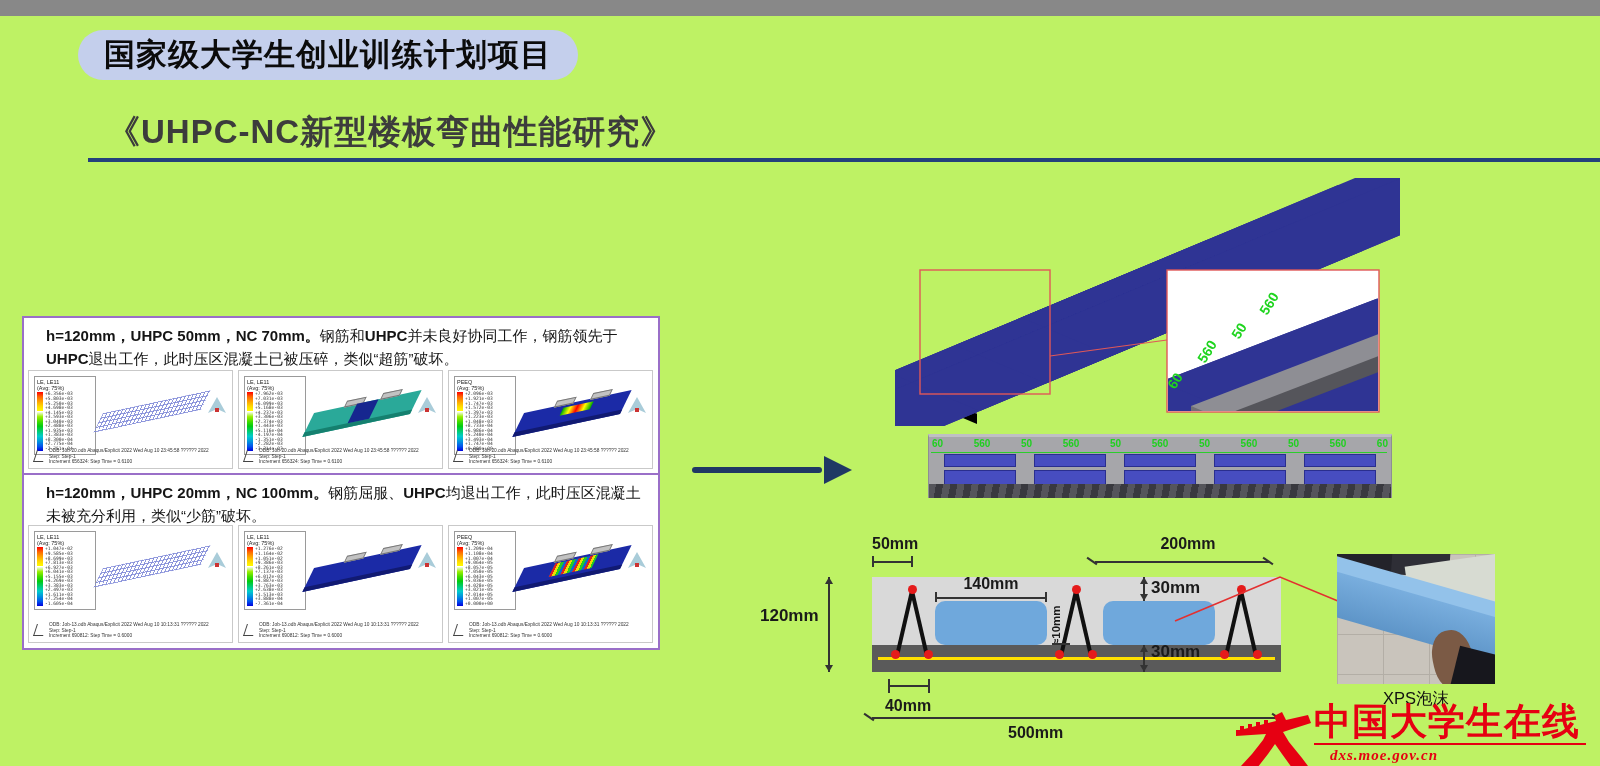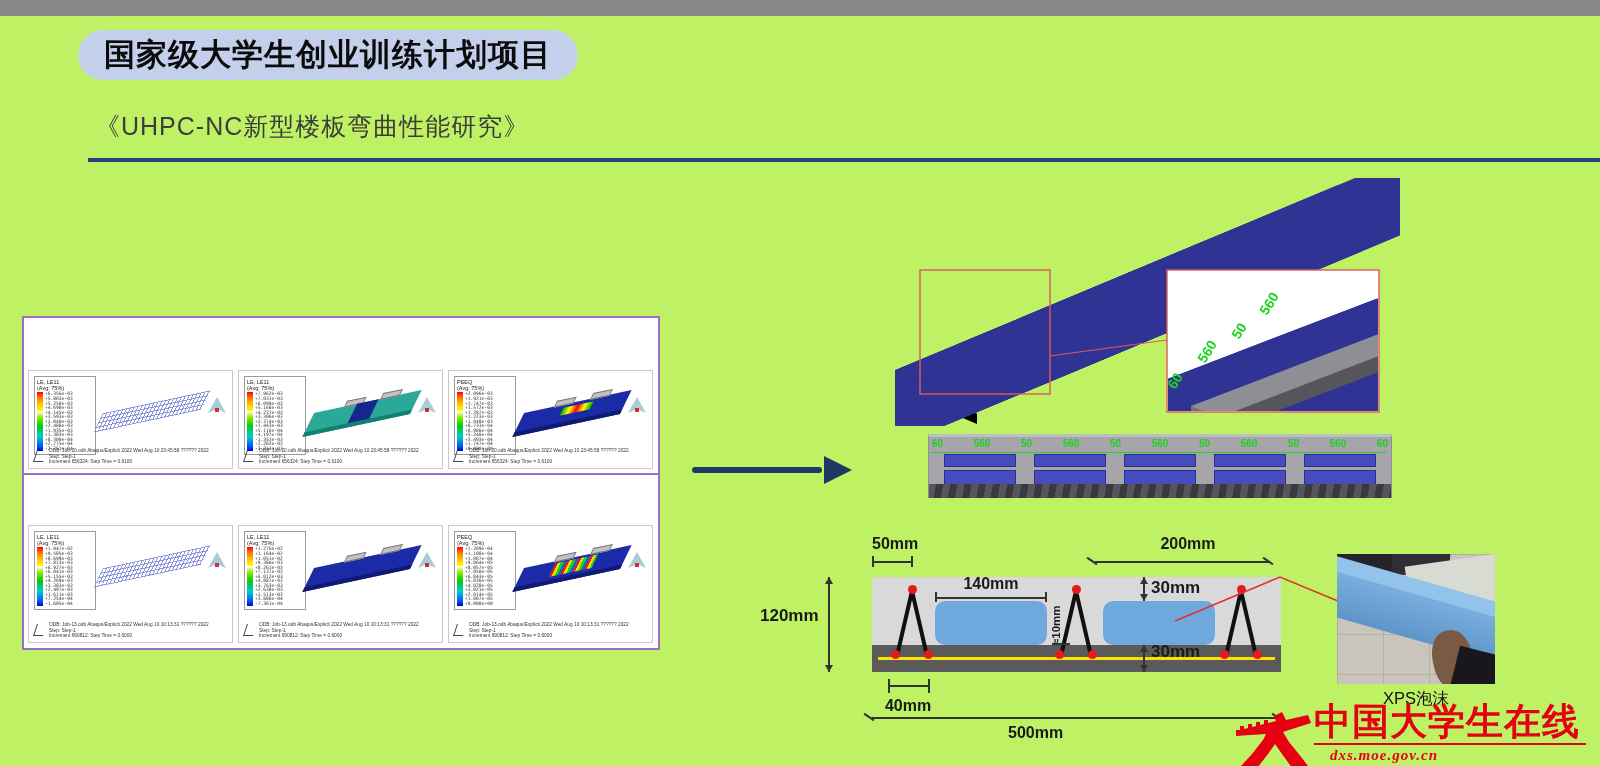--- a/index.html
+++ b/index.html
@@ -1,21 +1,21 @@
 <!DOCTYPE html>
 <html><head>
 <meta charset="utf-8">
 <style>
   html,body{margin:0;padding:0;background:#888;}
   #app{position:relative;width:1600px;height:766px;background:#bef264;font-family:"Liberation Sans",sans-serif;overflow:hidden;margin:16px auto;}
   .abs{position:absolute;}
 
   
   .badge{left:78px;top:14px;height:50px;line-height:50px;padding:0 26px;border-radius:26px;background:#c4cfec;font-size:31px;font-weight:bold;color:#0b0b0b;letter-spacing:1px;}
-  .title{left:95px;top:94px;font-size:25px;color:#3c3c3c;font-weight:400;letter-spacing:1px;}
+  .title{left:107px;top:94px;font-size:33px;color:#3c3c3c;font-weight:700;letter-spacing:1px;}
   .rule{left:88px;top:142px;width:1512px;height:4px;background:#24407c;}
 
   
   .fembox{left:22px;top:300px;width:638px;height:334px;border:2px solid #9a6fc8;background:#fff;box-sizing:border-box;}
   .fem-half{position:absolute;left:0;width:100%;}
   .half1{top:0;height:155px;}
   .half2{top:155px;height:175px;border-top:2px solid #9a6fc8;}
   .fem-text{position:absolute;left:22px;top:7px;width:596px;font-size:15px;line-height:1.5;color:#151515;}
   .fem-text .b{font-weight:bold;}
   .figrow{position:absolute;left:4px;top:52px;display:flex;gap:5px;}
@@ -111,20 +111,23 @@
 
 <div id="app">
 
   <div class="abs badge">国家级大学生创业训练计划项目</div>
   <div class="abs title">《UHPC-NC新型楼板弯曲性能研究》</div>
   <div class="abs rule"></div>
 
   <div class="abs fembox">
 
     <div class="fem-half half1">
+      <div class="fem-text">
+        <span class="b">h=120mm，UHPC 50mm，NC 70mm。</span><span>钢筋和</span><span class="b">UHPC</span><span>并未良好协同工作，钢筋领先于</span><span class="b">UHPC</span><span>退出工作，此时压区混凝土已被压碎，类似“超筋”破坏。</span>
+      </div>
       <div class="figrow">
 
         <div class="abq">
           <div class="abq-legend">
             <div class="t">LE, LE11</div>
             <div class="t">(Avg: 75%)</div>
             <div class="abq-legend-body">
                 <div class="abq-colorbar"></div>
                 <div class="abq-vals">+6.356e-03
 +5.803e-03
@@ -237,20 +240,23 @@
                 <div>Step: Step-1</div>
                 <div>Increment   656324: Step Time =   0.6100</div>
               </div>
           </div>
         </div>
 
       </div>
     </div>
 
     <div class="fem-half half2">
+      <div class="fem-text">
+        <span class="b">h=120mm，UHPC 20mm，NC 100mm。</span><span>钢筋屈服、</span><span class="b">UHPC</span><span>均退出工作，此时压区混凝土未被充分利用，类似“少筋”破坏。</span>
+      </div>
       <div class="figrow">
 
         <div class="abq">
           <div class="abq-legend">
             <div class="t">LE, LE11</div>
             <div class="t">(Avg: 75%)</div>
             <div class="abq-legend-body">
                 <div class="abq-colorbar"></div>
                 <div class="abq-vals">+1.047e-02
 +9.585e-03

